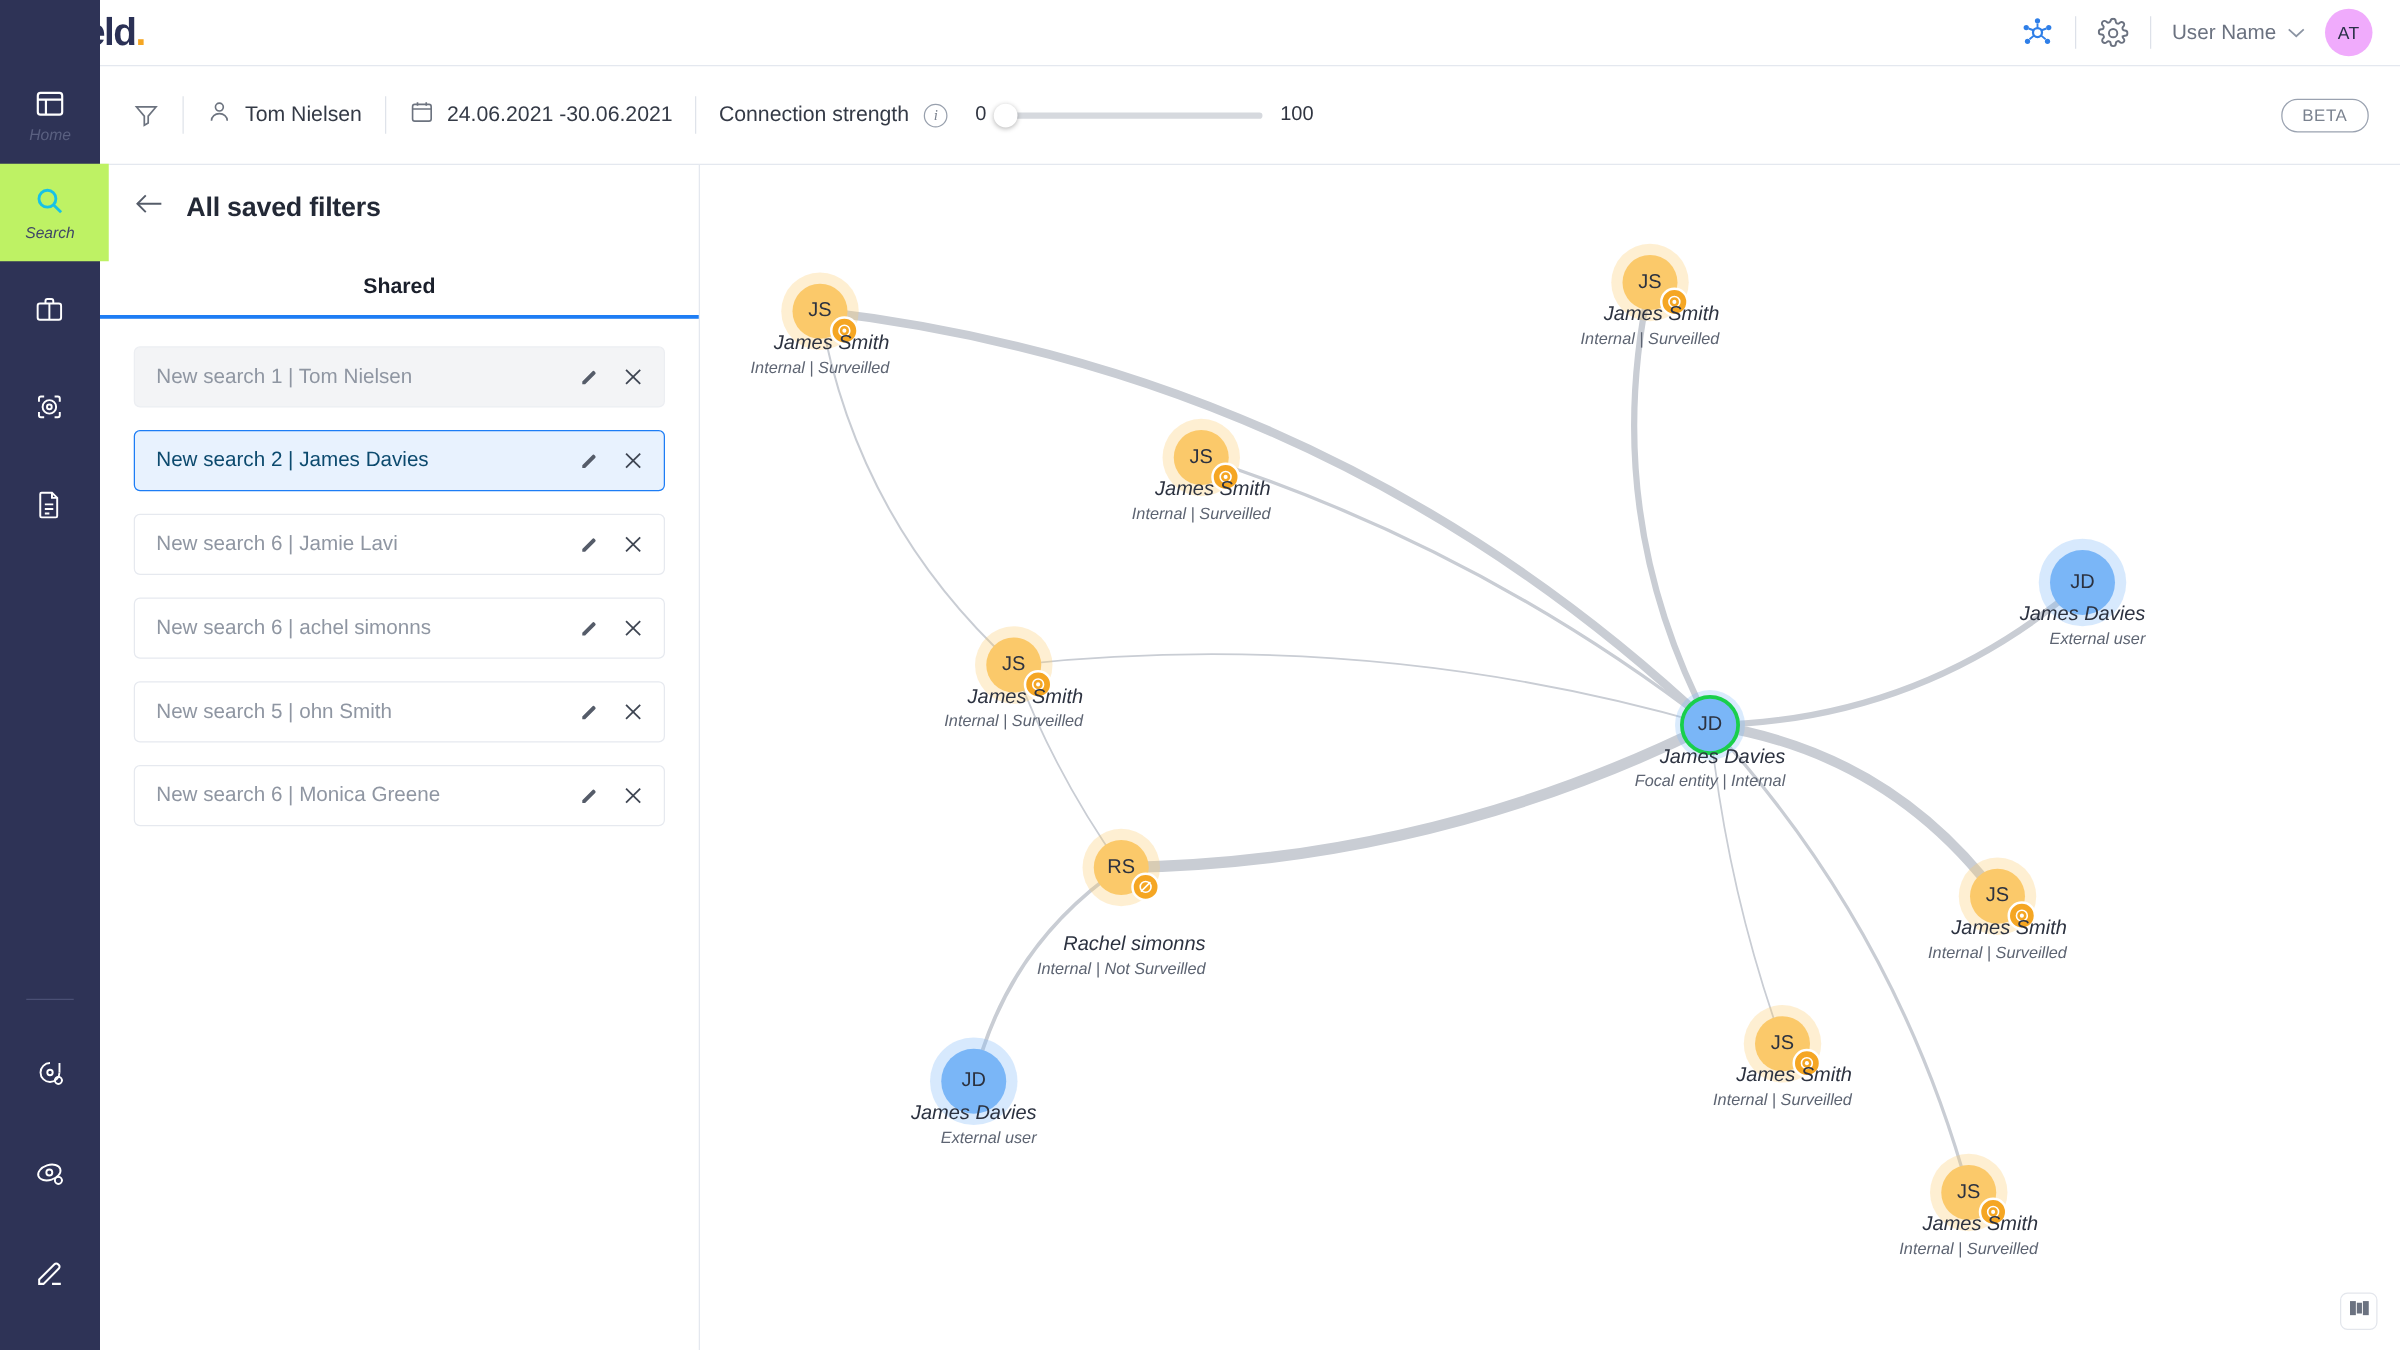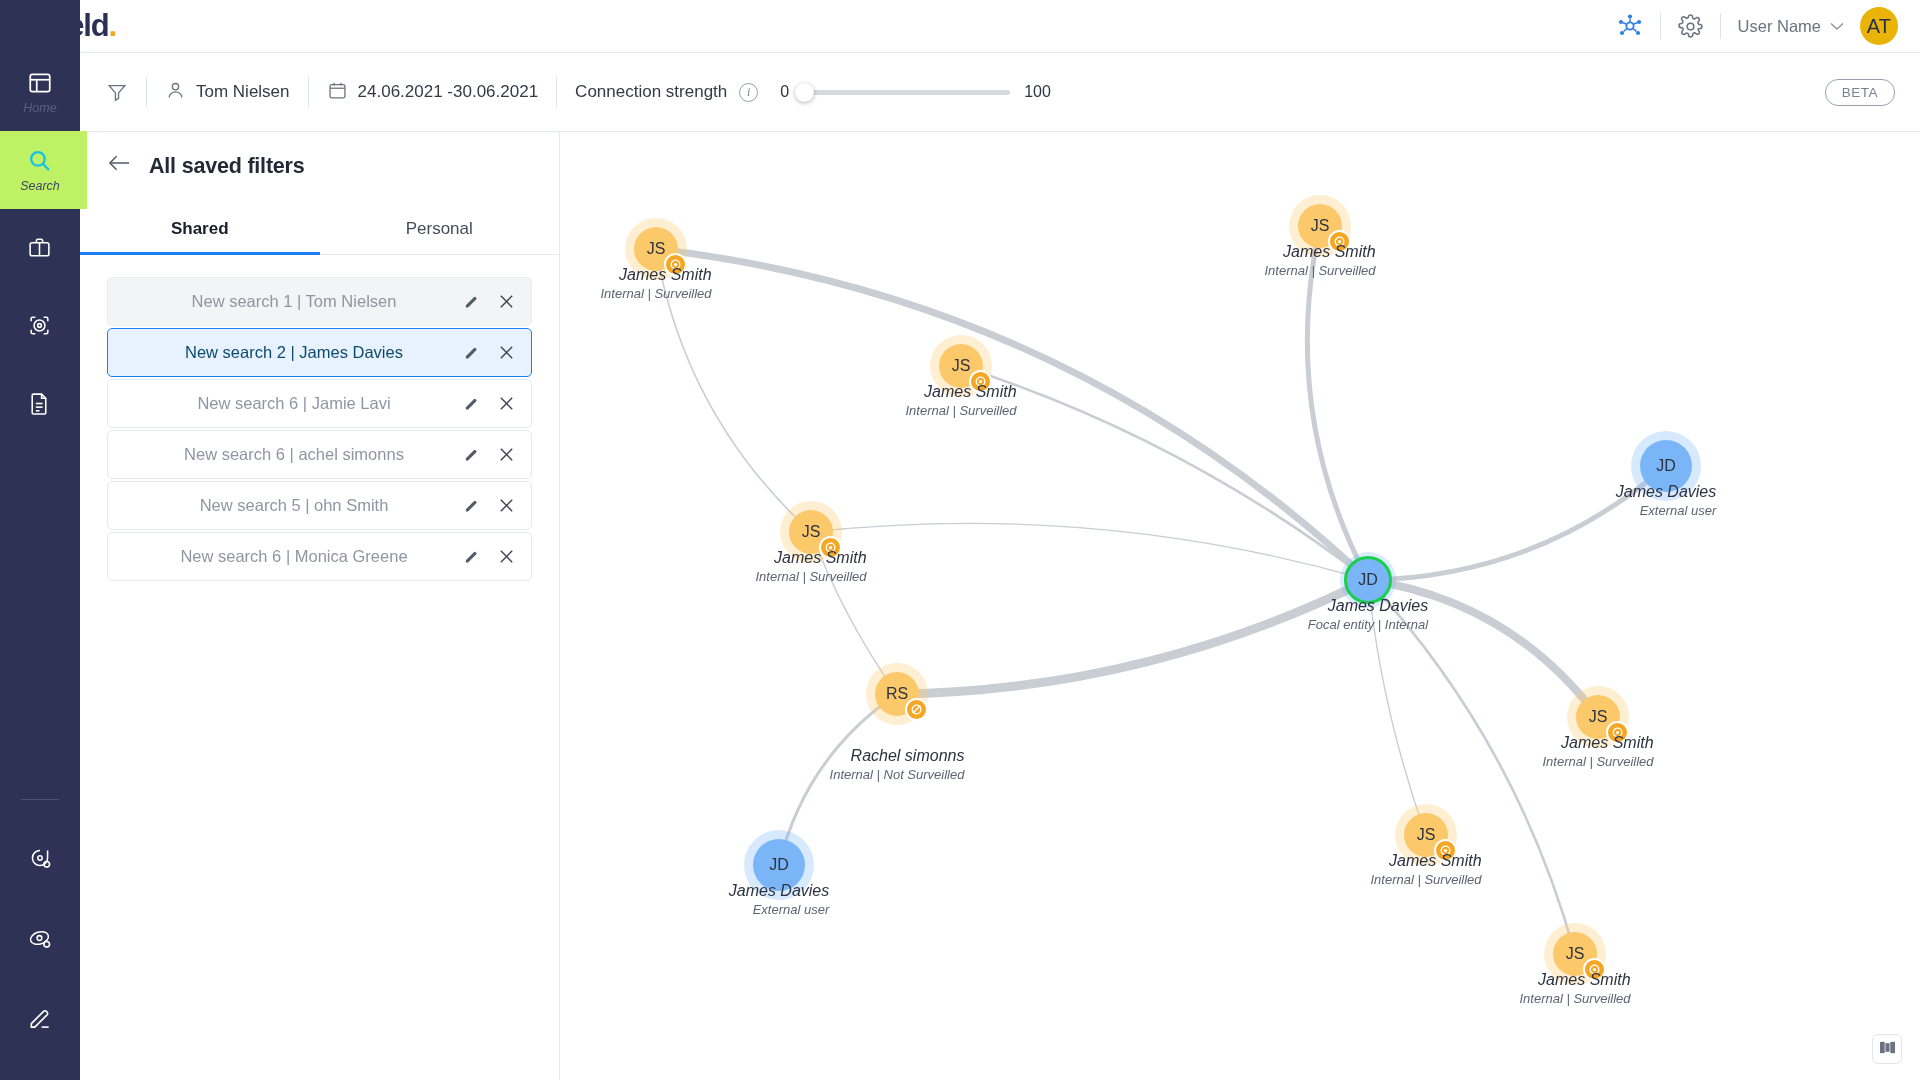--- a/index.html
+++ b/index.html
@@ -30,23 +30,23 @@
     display: flex; align-items: center; gap: 0px; height: 100%;
   }
   .brand-right .vsep { width: 1px; height: 26px; background: #dde1e9; margin: 0 17px; }
   .icon-btn { display: flex; align-items: center; justify-content: center; cursor: pointer; }
   .username {
     font-size: 16.5px; color: #6b7280; margin-right: 9px; white-space: nowrap;
   }
   .chev { color: #8b94a3; font-size: 13px; margin-right: 16px; }
   .avatar {
     width: 38px; height: 38px; border-radius: 50%;
-    background: #eab308; color: #283046;
+    background: #f0abfc; color: #283046;
     display: flex; align-items: center; justify-content: center;
-    font-size: 20px; font-weight: 500; letter-spacing: .3px;
+    font-size: 14px; font-weight: 500; letter-spacing: .3px;
   }
 
   
   .rail {
     position: absolute; left: 0; top: 0; width: 80px; height: 1080px;
     background: #2e3356; z-index: 50;
     display: flex; flex-direction: column; align-items: center;
   }
   .rail-item {
     width: 94px; height: 78px; display: flex; flex-direction: column;
@@ -107,21 +107,21 @@
   .panel-title { font-size: 21.5px; font-weight: 700; color: #232936; letter-spacing: -.2px; }
   .tabs { display: flex; margin-top: 26px; border-bottom: 1px solid #e7eaf0; }
   .tab {
     flex: 1; text-align: center; padding: 14px 0 15px 0;
     font-size: 17px; color: #444b59; cursor: pointer; position: relative;
   }
   .tab.active { font-weight: 700; color: #1a1f2b; }
   .tab.active::after {
     content: ""; position: absolute; left: 0; right: 0; bottom: -1px; height: 3px; background: #1d7df5;
   }
-  .filter-list { padding: 22px 27px 0 27px; display: flex; flex-direction: column; gap: 2px; text-align: center; }
+  .filter-list { padding: 22px 27px 0 27px; display: flex; flex-direction: column; gap: 18px; }
   .filter-item {
     height: 49px; border: 1px solid #e6e9ef; border-radius: 5px;
     background: #ffffff; display: flex; align-items: center;
     padding: 0 16px 0 17px; cursor: pointer;
   }
   .filter-item .name { font-size: 16.5px; color: #8f96a2; flex: 1; white-space: nowrap; }
   .filter-item.hovered { background: #f3f4f6; border-color: #eceef2; }
   .filter-item.selected { background: #e8f2fe; border: 1.6px solid #1d7df5; }
   .filter-item.selected .name { color: #0c4a6e; }
   .fi-actions { display: flex; align-items: center; gap: 18px; }
@@ -358,21 +358,20 @@
         <svg width="23" height="18" viewBox="0 0 24 18" fill="none" stroke="#555c69" stroke-width="1.6">
           <line x1="2" y1="9" x2="22" y2="9"></line>
           <path d="M9 2L2 9l7 7"></path>
         </svg>
       </span>
       <span class="panel-title">All saved filters</span>
     </div>
 
     <div class="tabs">
       <div class="tab active">Shared</div>
-      <div class="tab">Personal</div>
     </div>
 
     <div class="filter-list" id="filter-list">
         <div class="filter-item hovered">
           <div class="name">New search 1 | Tom Nielsen</div>
           <div class="fi-actions">
             <span class="fi-btn">
               <svg width="17" height="17" viewBox="0 0 24 24" fill="none" stroke="#555c69" stroke-width="2">
                 <path d="M4 17.2L15.3 5.9a1.8 1.8 0 012.6 0l.6.6a1.8 1.8 0 010 2.6L7.2 20.4H4z" fill="#555c69" stroke="none"></path>
               </svg>

